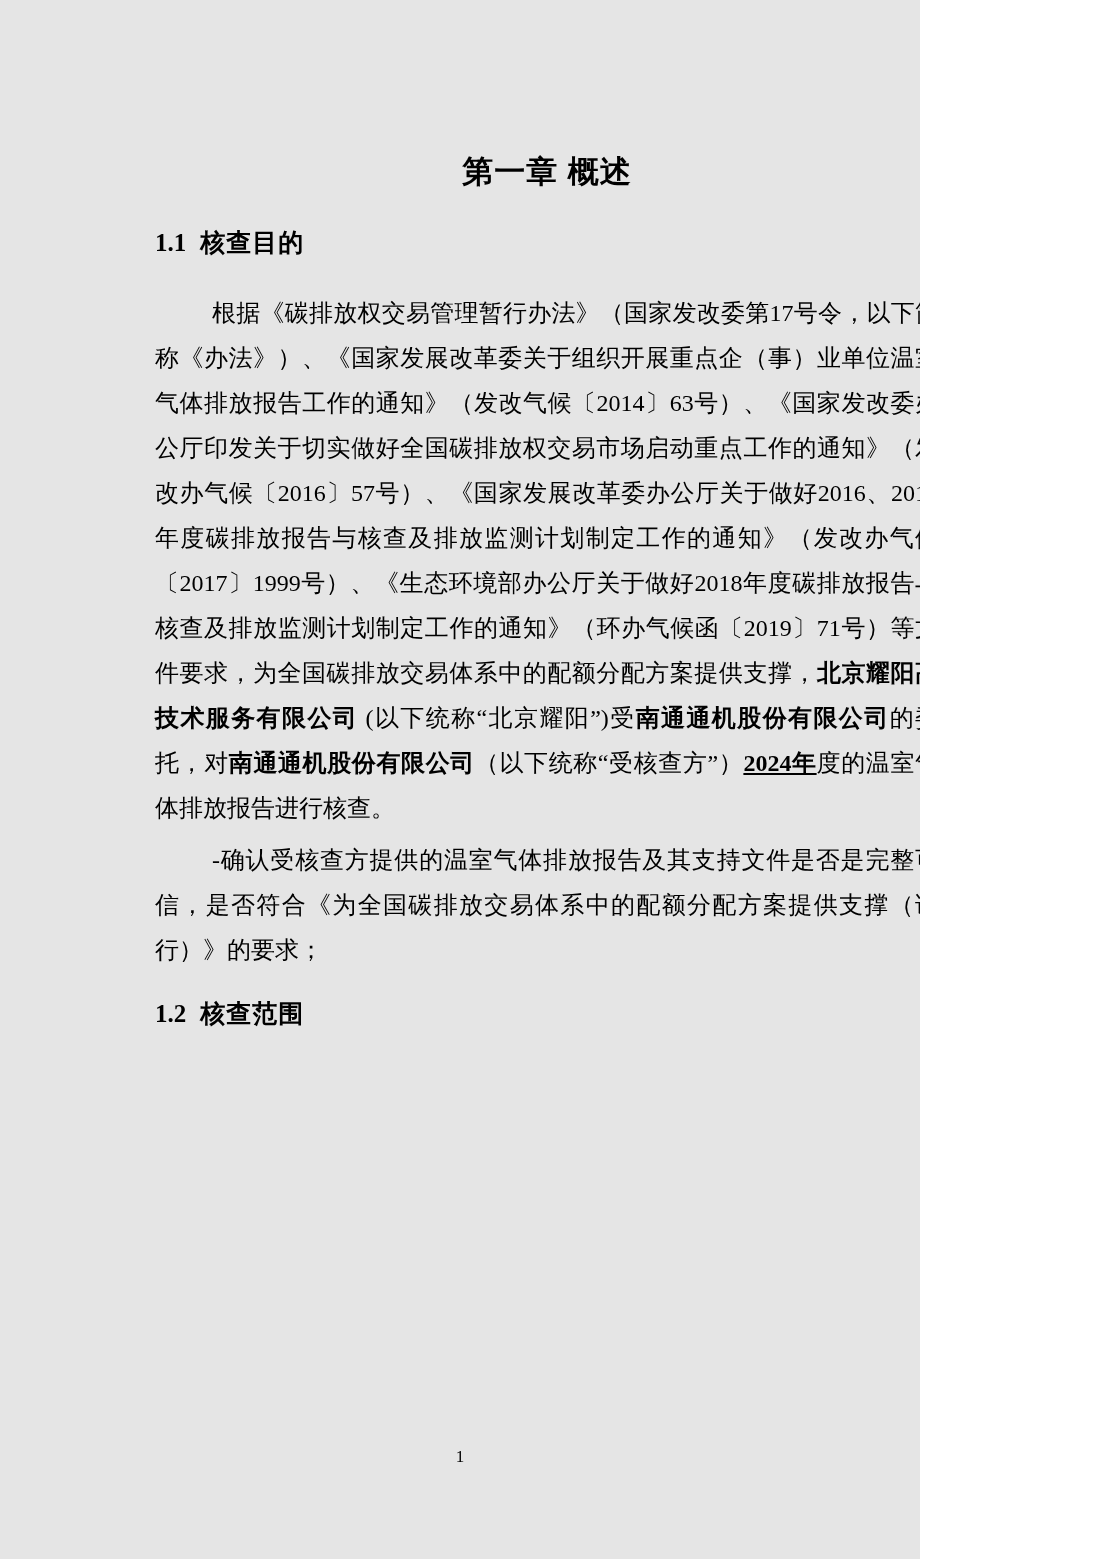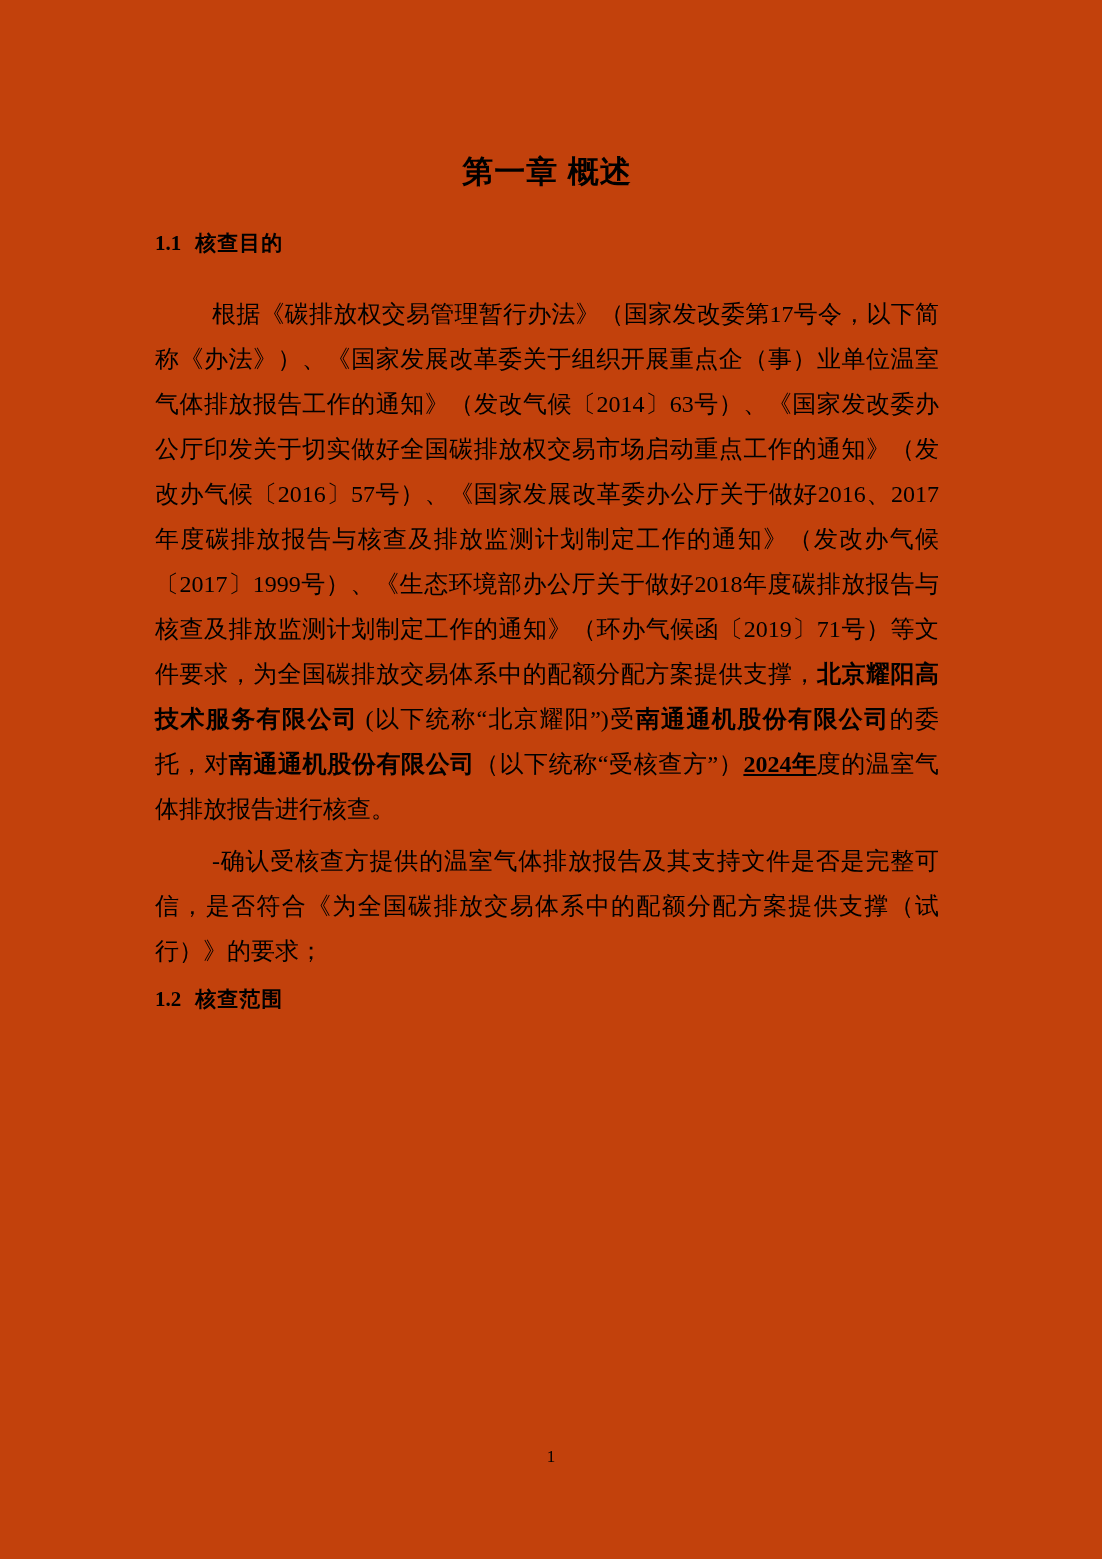--- a/index.html
+++ b/index.html
@@ -2,23 +2,23 @@
 <html lang="zh"><head>
 <meta charset="utf-8">
 <style>
   html, body {
     margin: 0;
     padding: 0;
     background: #ffffff;
   }
   .page {
     position: relative;
-    width: 1102px;
+    width: 920px;
     height: 1559px;
-    background: #c2410c;
+    background: #e5e5e5;
     color: #000000;
     overflow: hidden;
     font-family: "Liberation Serif", "DejaVu Serif", serif;
   }
   .content {
     position: absolute;
     top: 0;
     left: 155px;
     width: 784px;
     padding-top: 152px;
@@ -27,33 +27,33 @@
     margin: 0;
     text-align: center;
     font-family: "Liberation Sans", "DejaVu Sans", sans-serif;
     font-weight: bold;
     font-size: 31px;
     line-height: 40px;
     letter-spacing: 1px;
   }
   .h2 {
     font-weight: bold;
-    font-size: 21px;
+    font-size: 25px;
     line-height: 33px;
   }
   .h2 .h2-num {
     font-family: "Liberation Serif", "DejaVu Serif", serif;
   }
   .h2 .h2-txt {
     font-family: "Liberation Sans", "DejaVu Sans", sans-serif;
     margin-left: 14px;
     letter-spacing: 1px;
   }
   .h2-first { margin: 34px 0 0 0; }
-  .h2-second { margin: 8px 0 0 0; }
+  .h2-second { margin: 24px 0 0 0; }
   p.body {
     margin: 7px 0 0 0;
     font-size: 24px;
     line-height: 45px;
     text-align: justify;
     text-justify: inter-ideograph;
     text-indent: 57px;
   }
   p.p-intro { margin-top: 32px; }
   p.p-lead-2 { margin-top: 28px; }

